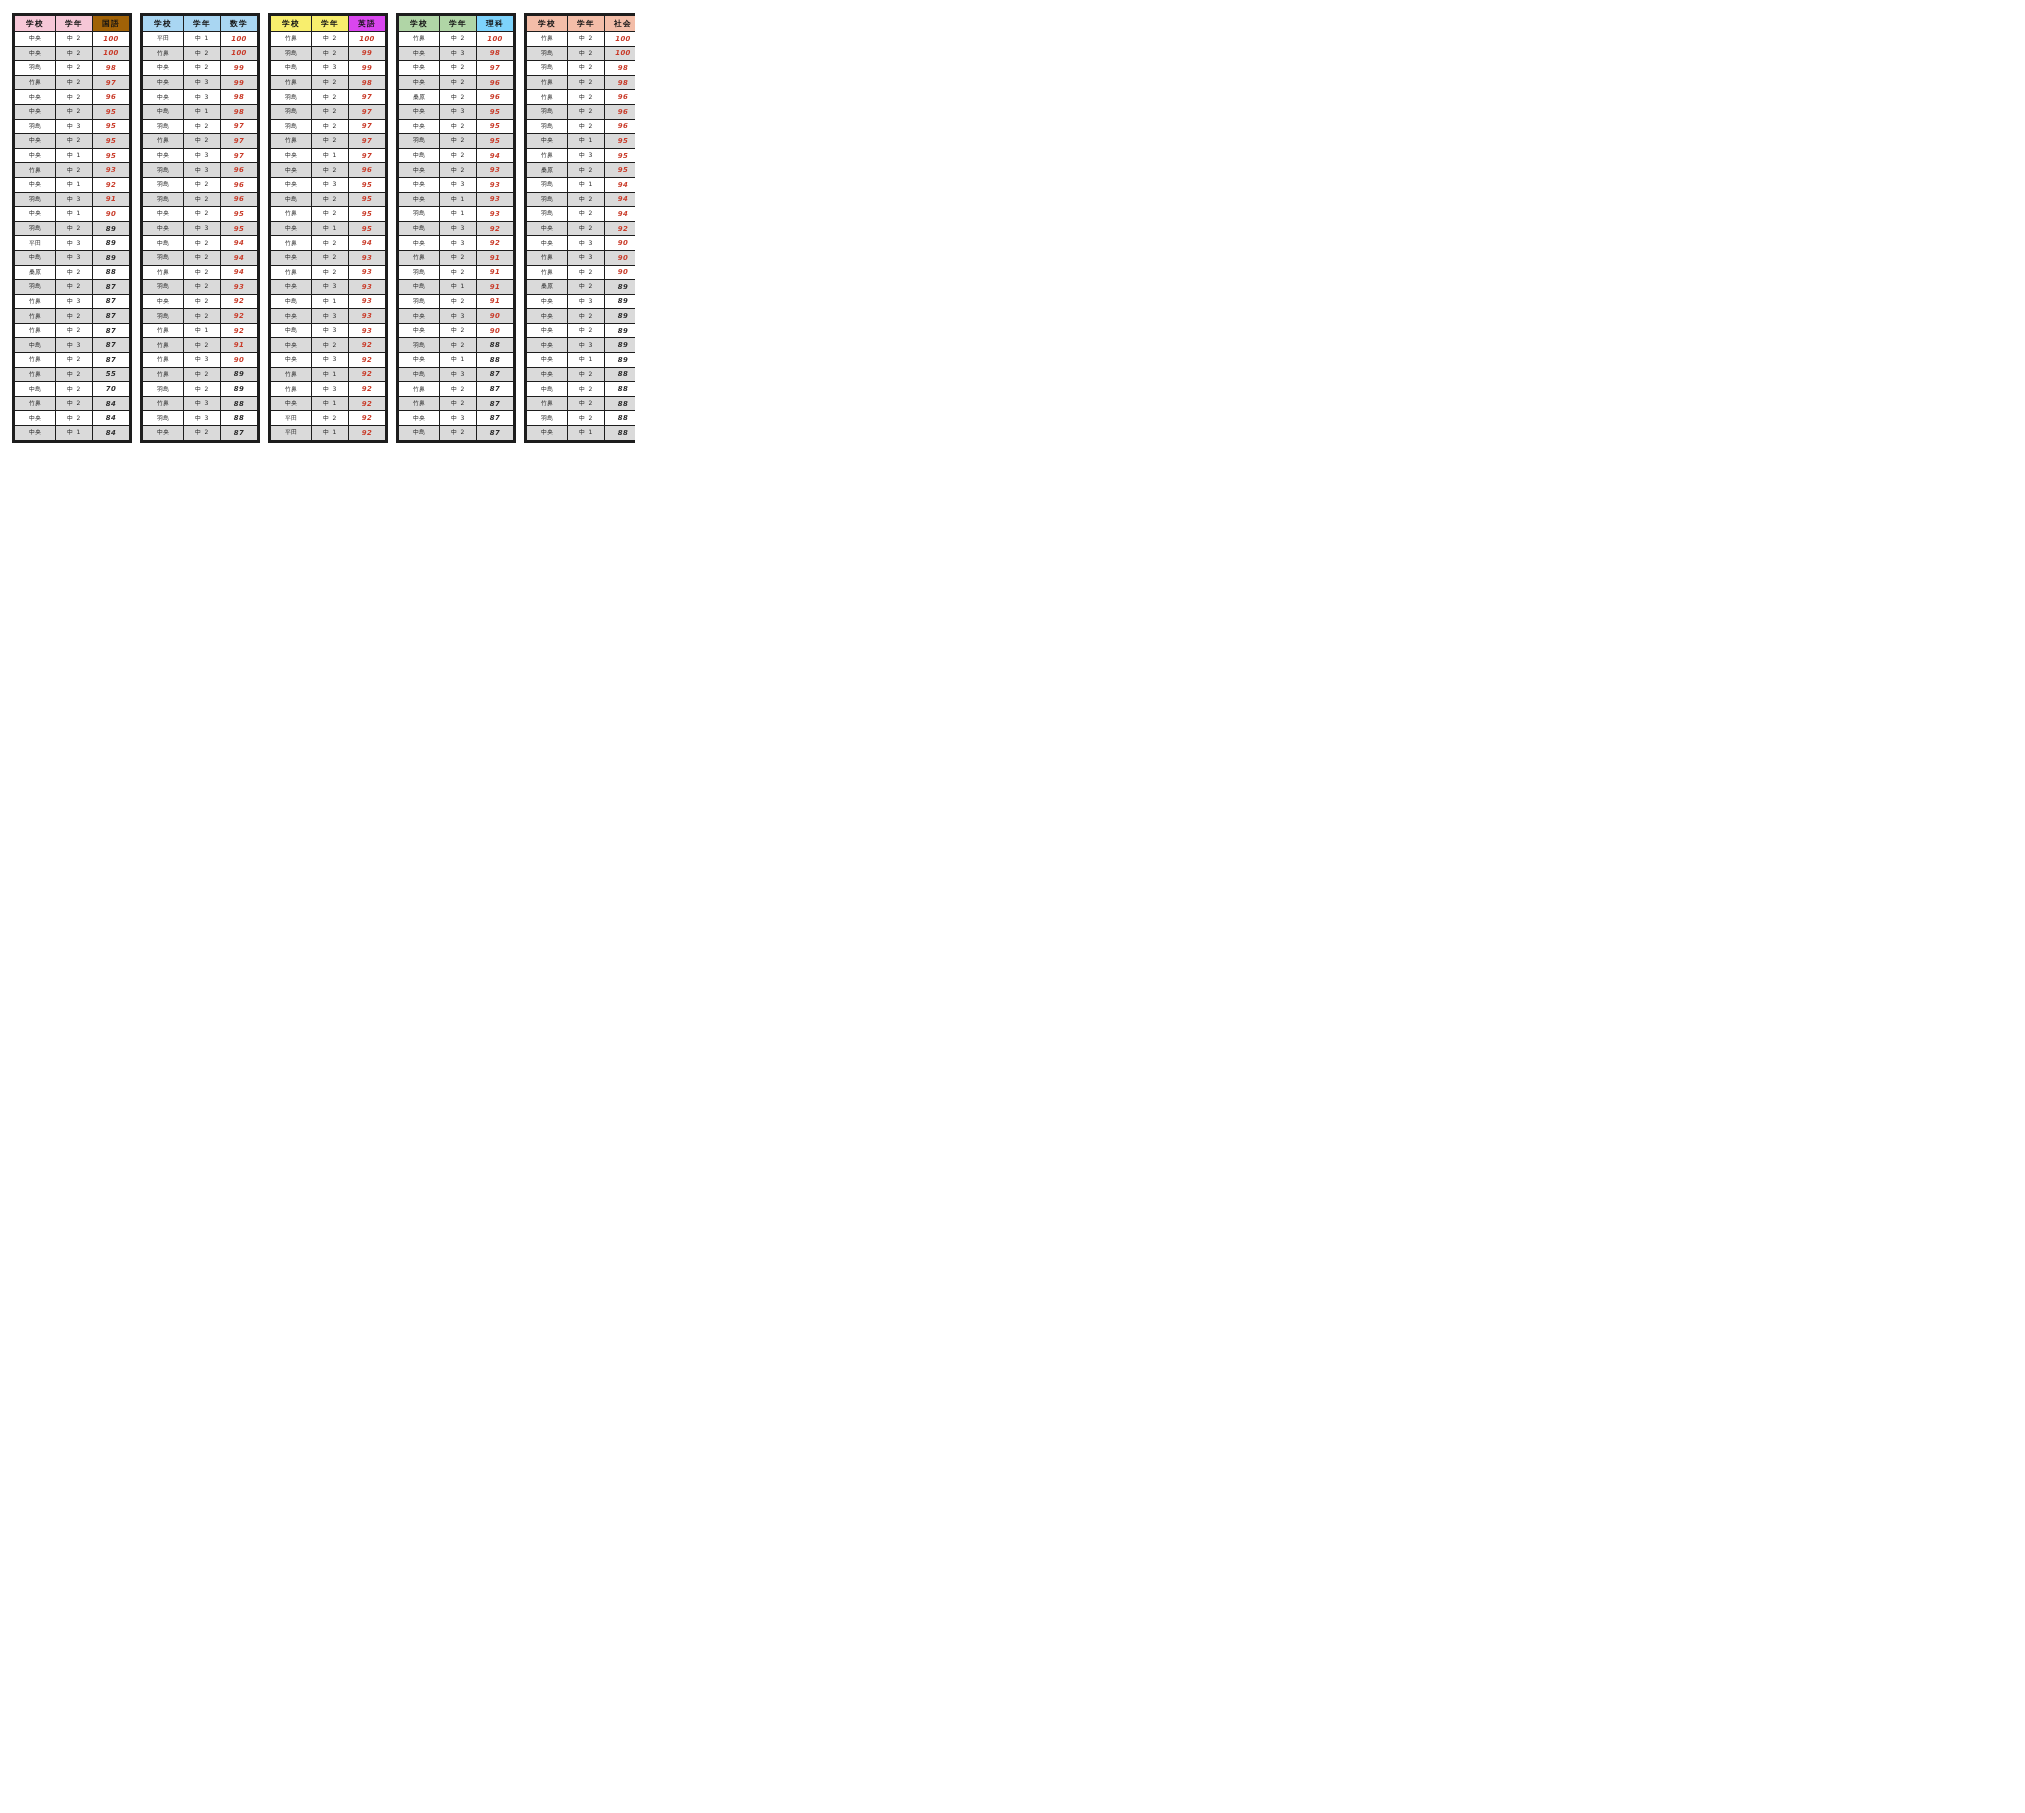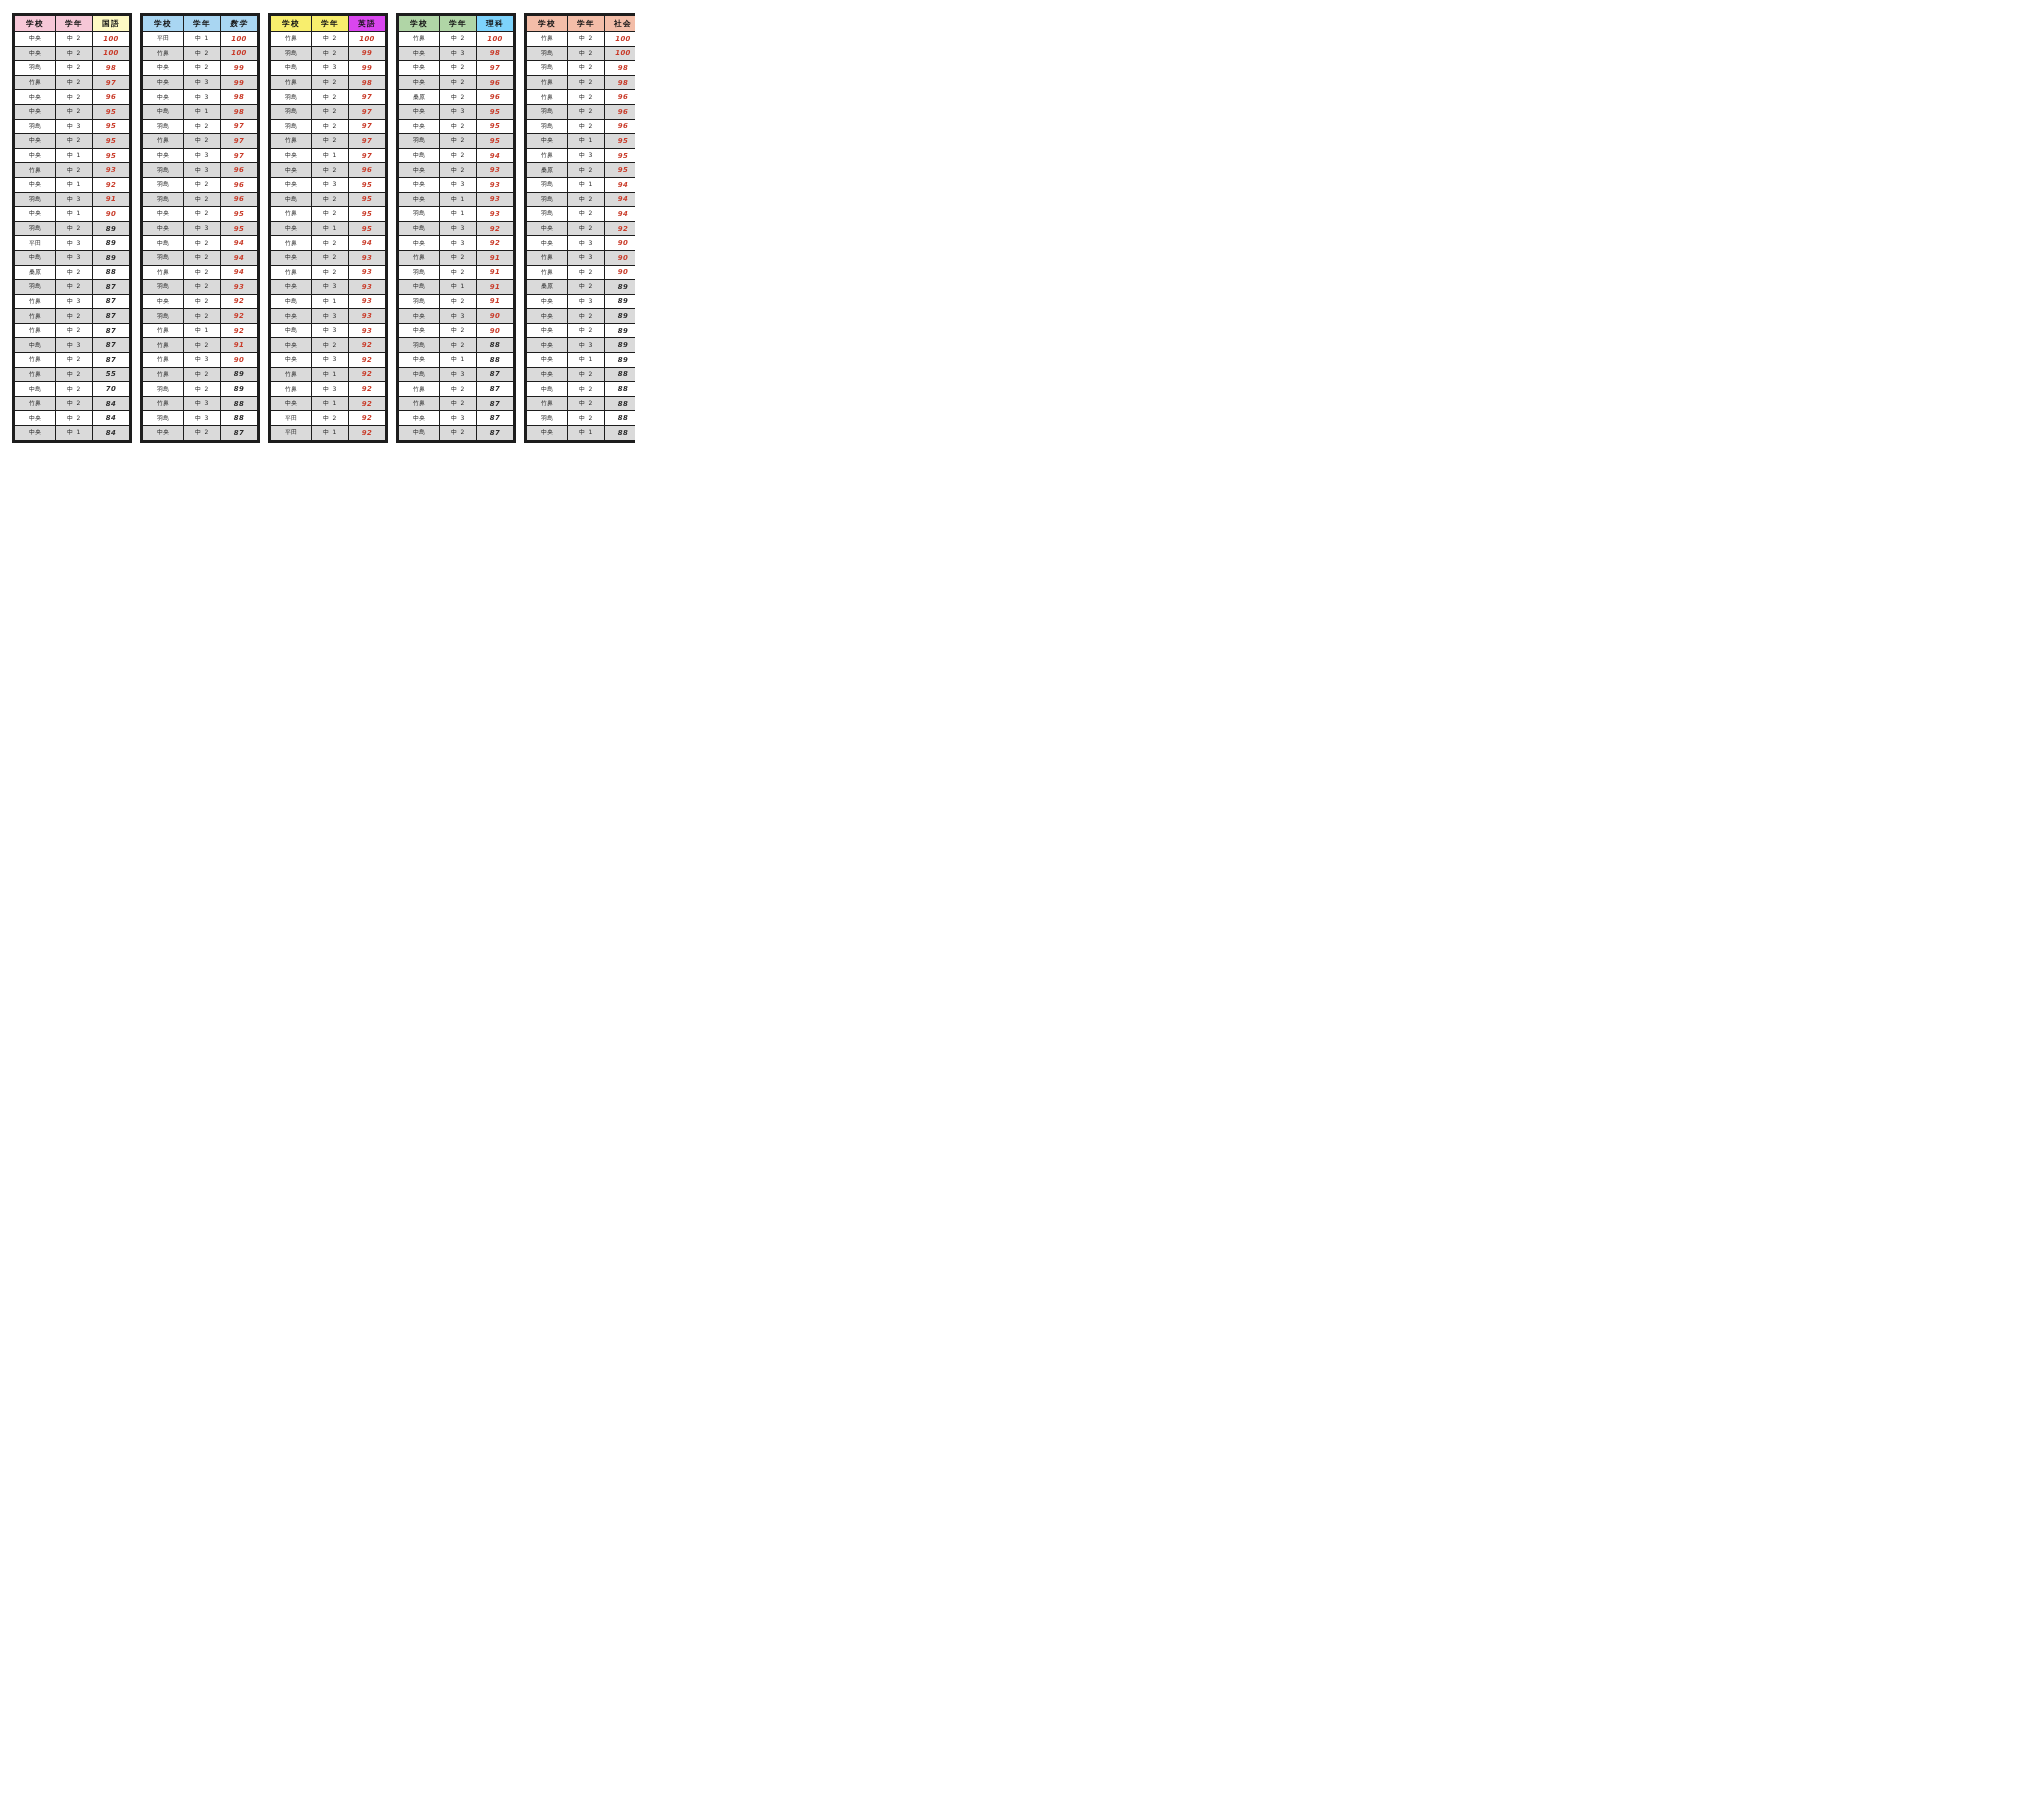--- a/index.html
+++ b/index.html
@@ -71,21 +71,21 @@
     <table>
       <colgroup>
           <col class="c-school">
           <col class="c-grade">
           <col class="c-score">
         </colgroup>
       <thead>
         <tr>
           <th style="background: rgb(246, 199, 215);">学校</th>
           <th style="background: rgb(246, 199, 215);">学年</th>
-          <th style="background: #fef9c3;">国語</th>
+          <th style="background: #a16207;">国語</th>
         </tr>
       </thead>
       <tbody>
           <tr>
             <td class="school">中央</td>
             <td class="grade">中 2</td>
             <td class="score red">100</td>
           </tr>
           <tr class="alt">
             <td class="school">中央</td>
@@ -230,21 +230,21 @@
     <table>
       <colgroup>
           <col class="c-school">
           <col class="c-grade">
           <col class="c-score">
         </colgroup>
       <thead>
         <tr>
           <th style="background: rgb(169, 214, 242);">学校</th>
           <th style="background: rgb(169, 214, 242);">学年</th>
-          <th style="background: rgb(169, 214, 242); font-style: italic;">数学</th>
+          <th style="background: rgb(169, 214, 242);">数学</th>
         </tr>
       </thead>
       <tbody>
           <tr>
             <td class="school">平田</td>
             <td class="grade">中 1</td>
             <td class="score red">100</td>
           </tr>
           <tr class="alt">
             <td class="school">竹鼻</td>

